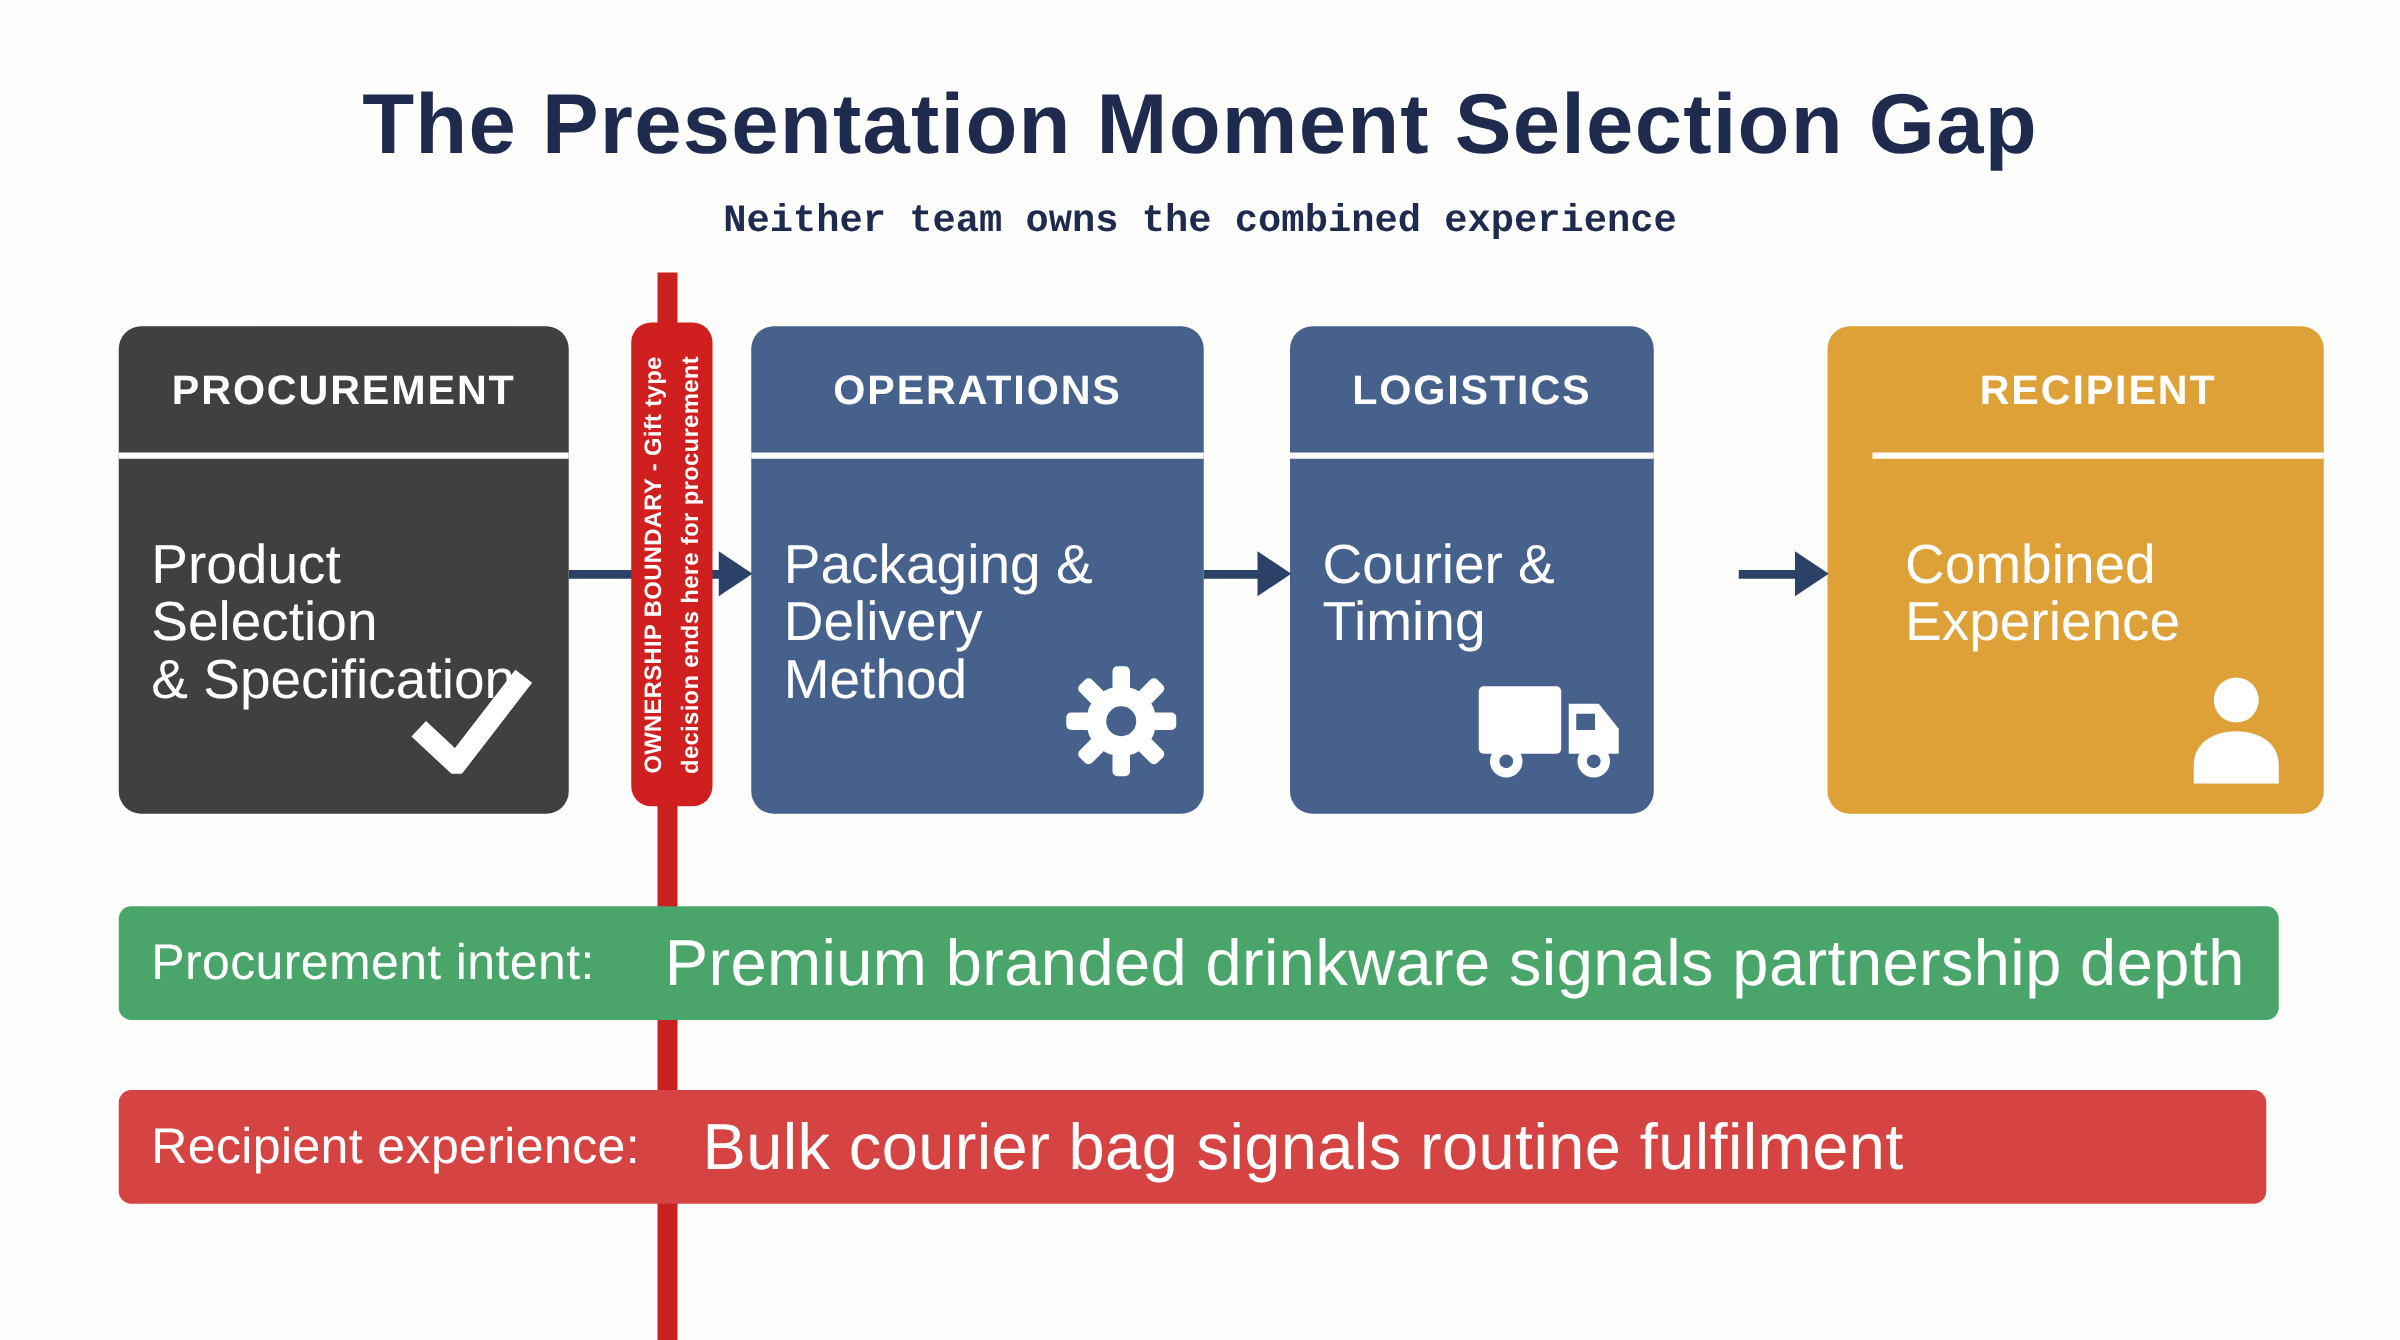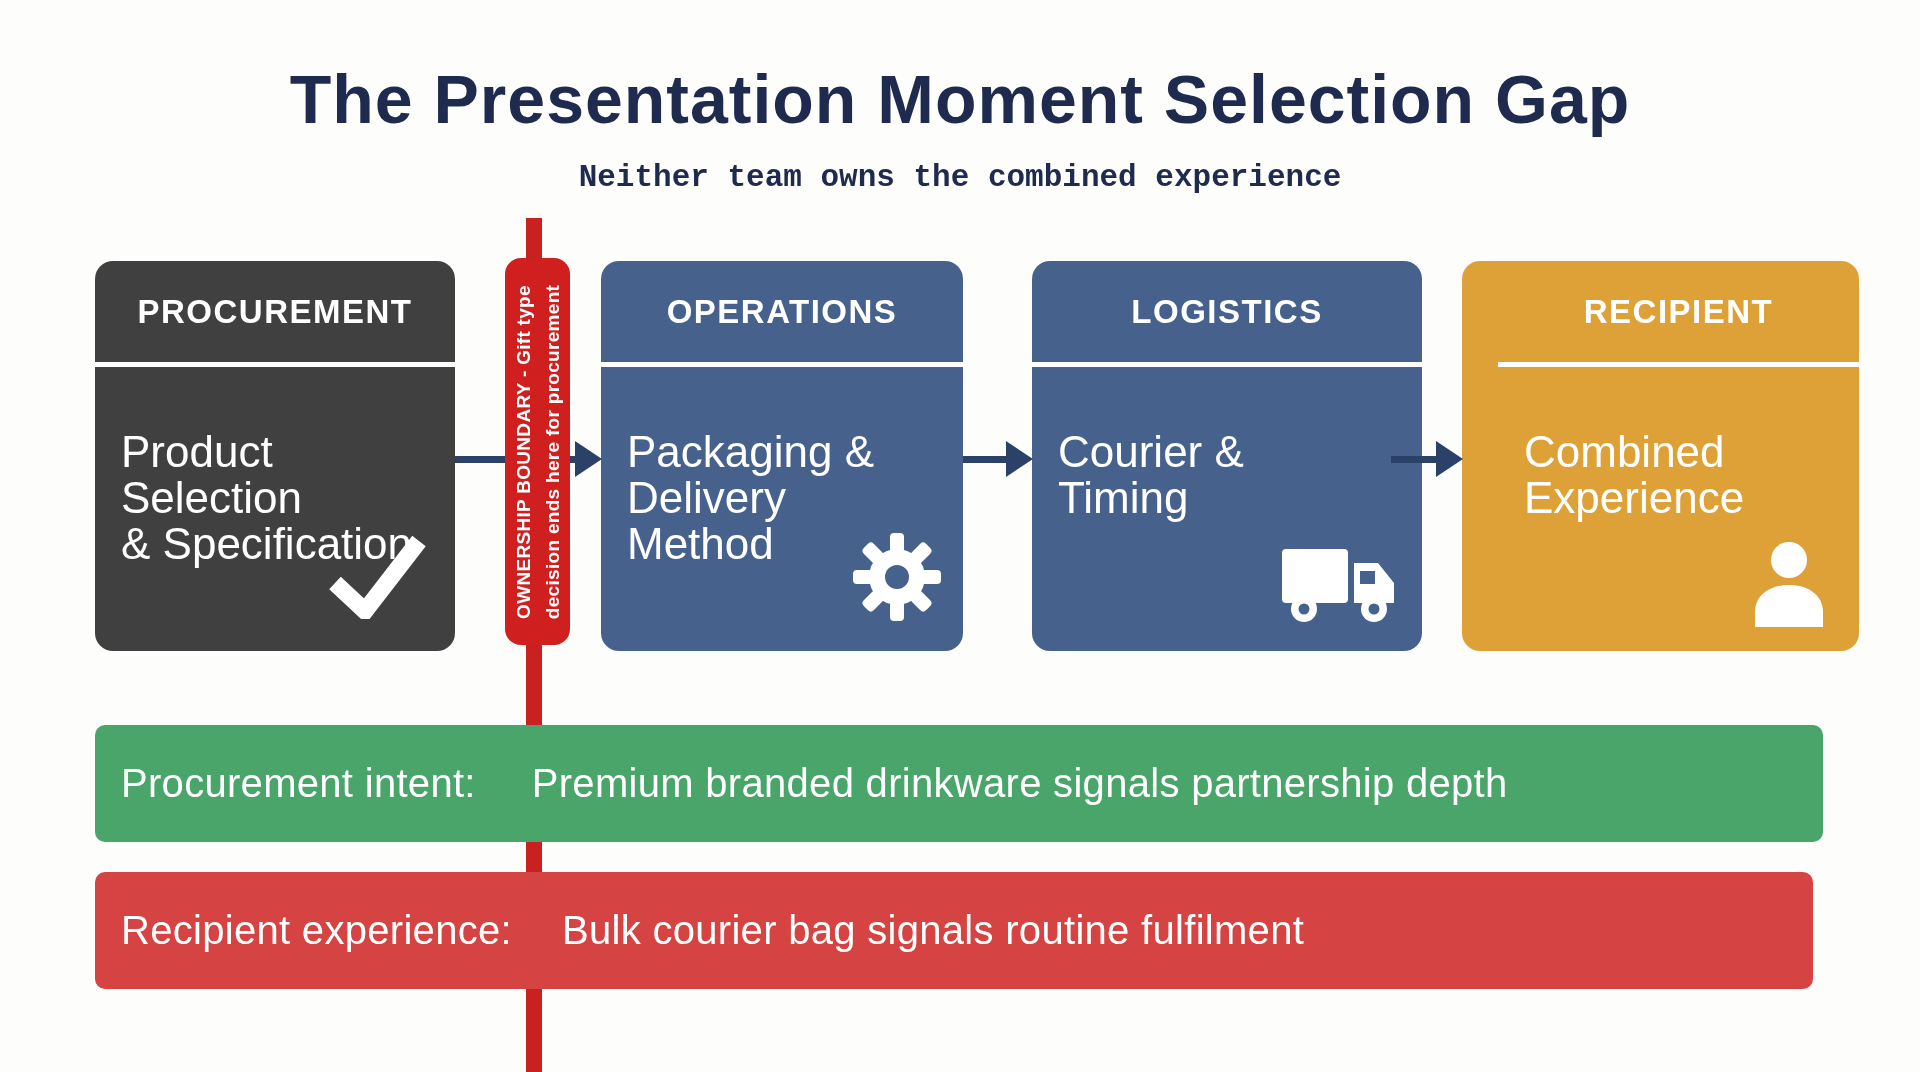--- a/index.html
+++ b/index.html
@@ -17,21 +17,21 @@
   }
   .page-subtitle {
     position:absolute; top:160px; left:0; width:100%;
     text-align:center; font-size:31px; font-weight:700; color:#1f2b4e;font-family:Liberation Mono, monospace;
   }
 
   
   .stage { position:absolute; top:261px; height:390px; border-radius:18px; color:#fff; }
   .s-0 { left:95px;  width:360px; background:#1e2b4b; }
   .s-1 { left:601px; width:362px; background:#46618c; }
-  .s-2 { left:1032px;width:390px; background:#46618c; }
+  .s-2 { left:1032px;width:291px; background:#46618c; }
   .s-3 { left:1462px;width:361px; background:#dda137; }
   .stage-header {
     height:101px; display:flex; align-items:center; justify-content:center;
     font-size:33px; font-weight:700; letter-spacing:1.5px;
   }
   .stage-divider { height:5px; background:#ffffff; }
   .stage-body { padding:62px 26px 0 26px; font-size:44px; line-height:46px; font-weight:500; }
   .stage-icon { position:absolute; }
   .icon-check  { right:28px; bottom:32px; }
   .icon-gear   { right:20px; bottom:28px; }
@@ -63,27 +63,27 @@
   }
   .boundary-label {
     position:absolute; left:50%; top:50%; width:400px;
     transform:translate(-50%,-50%) rotate(-90deg);
     text-align:center; color:#ffffff; font-weight:700;
     font-size:19px; line-height:29px; letter-spacing:0.3px; white-space:nowrap;
   }
 
   
   .banner {
-    position:absolute; left:95px; height:117px; border-radius:10px;
+    position:absolute; left:95px; height:91px; border-radius:10px;
     display:flex; align-items:center; color:#ffffff; z-index:2;
   }
   .banner-green { top:725px; width:1728px; background:#4aa56b; }
   .banner-red   { top:872px; width:1718px; background:#d54343; }
   .banner-label { margin-left:26px; font-size:40px; font-weight:500; letter-spacing:0.3px; white-space:nowrap; }
-  .banner-value { font-size:40px; font-weight:500; letter-spacing:0.3px; white-space:nowrap; }
+  .banner-value { font-size:52px; font-weight:500; letter-spacing:0.3px; white-space:nowrap; }
   .banner-green .banner-value { margin-left:56px; }
   .banner-red   .banner-value { margin-left:18px; }
 </style>
 </head>
 <body>
 
 <div class="canvas">
 
   <div class="page-title">The Presentation Moment Selection Gap</div>
   <div class="page-subtitle">Neither team owns the combined experience</div>

